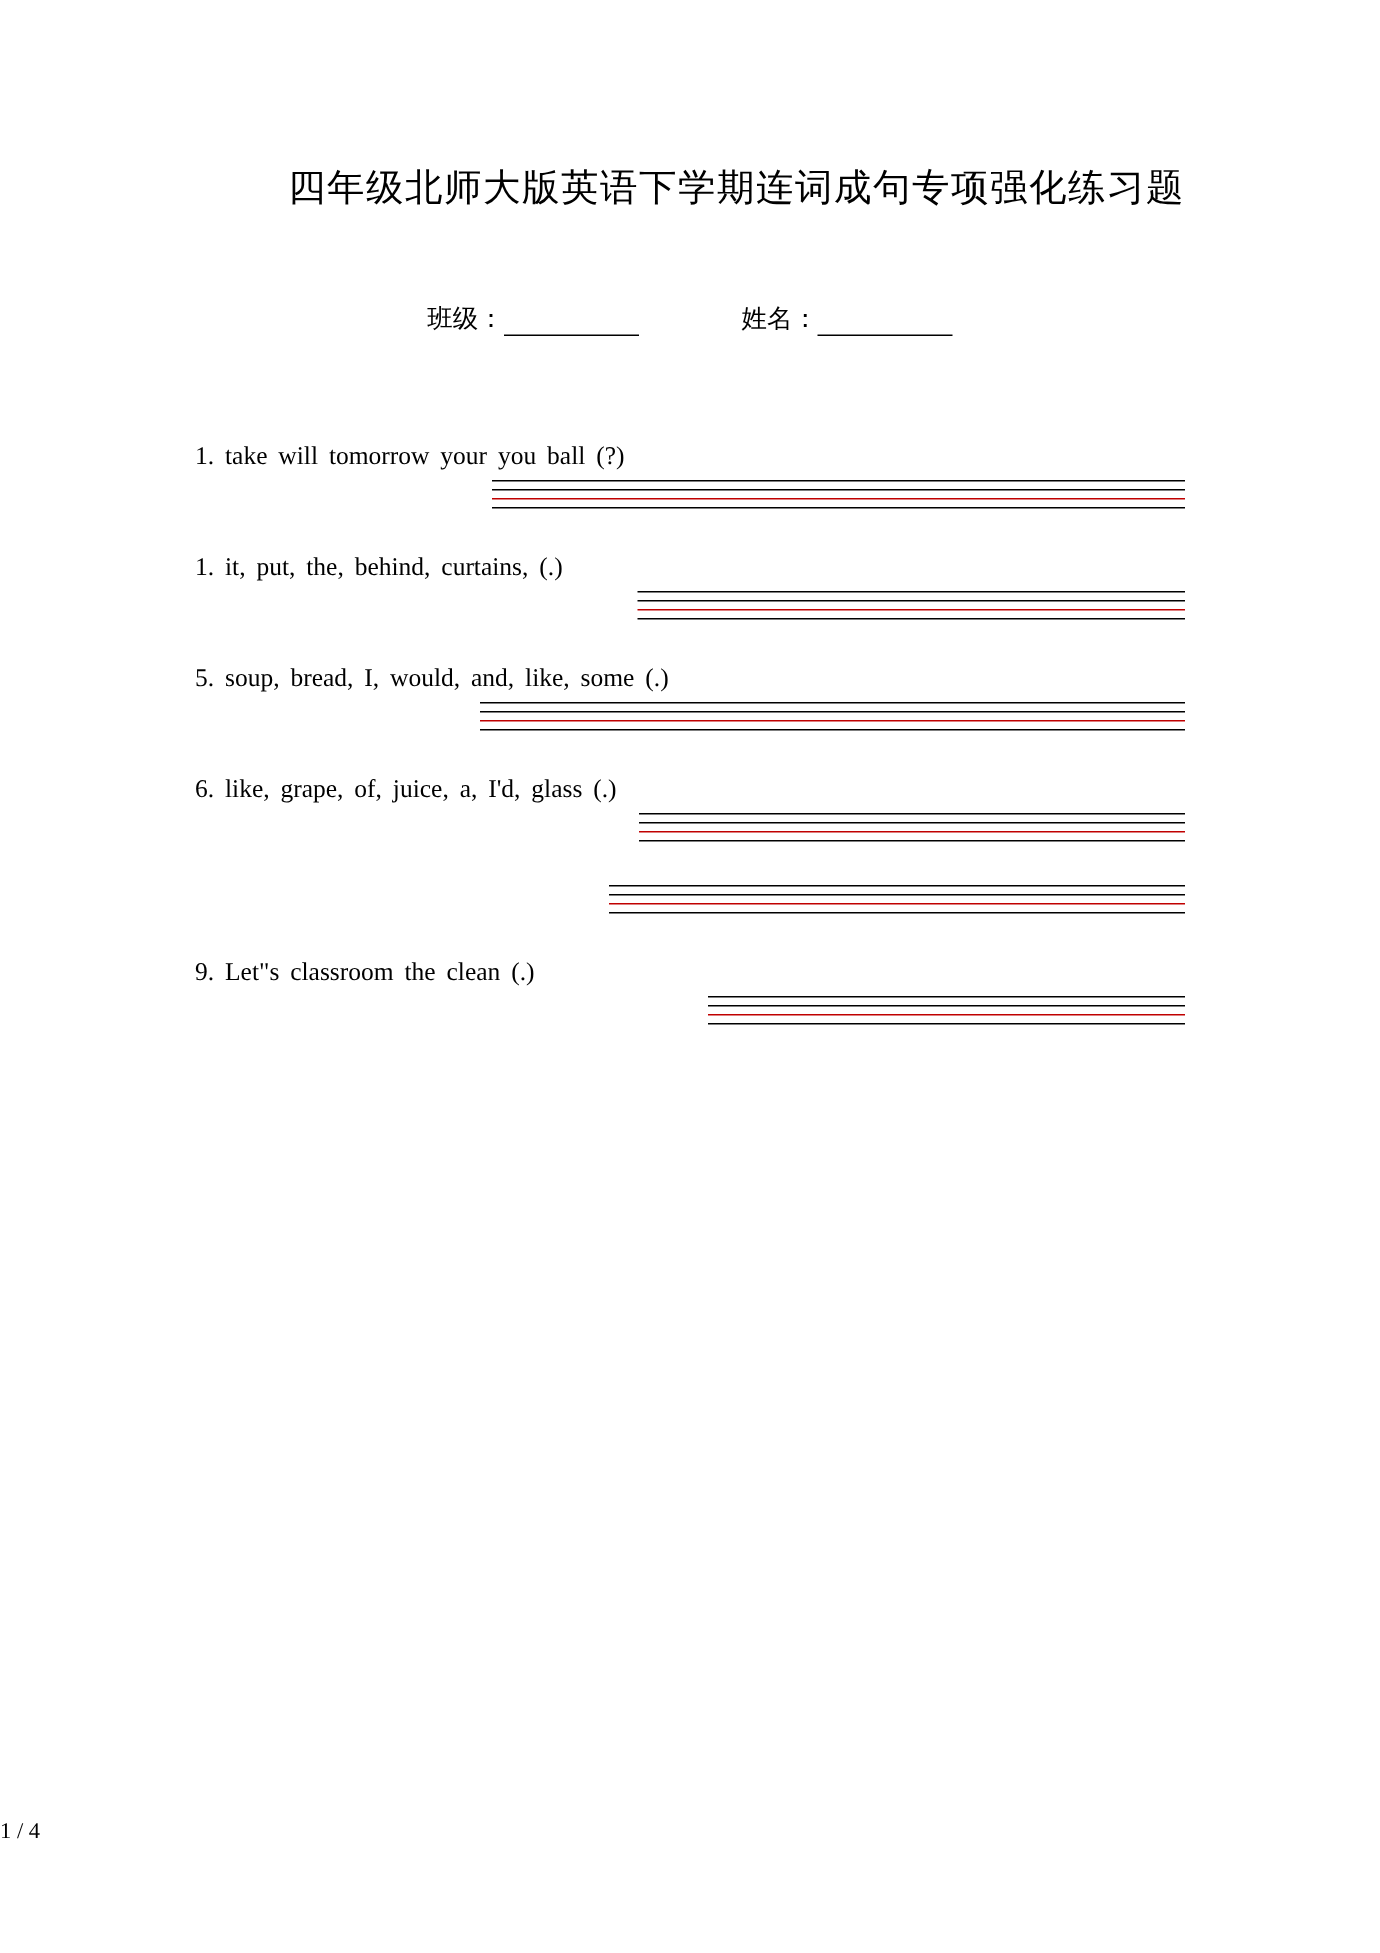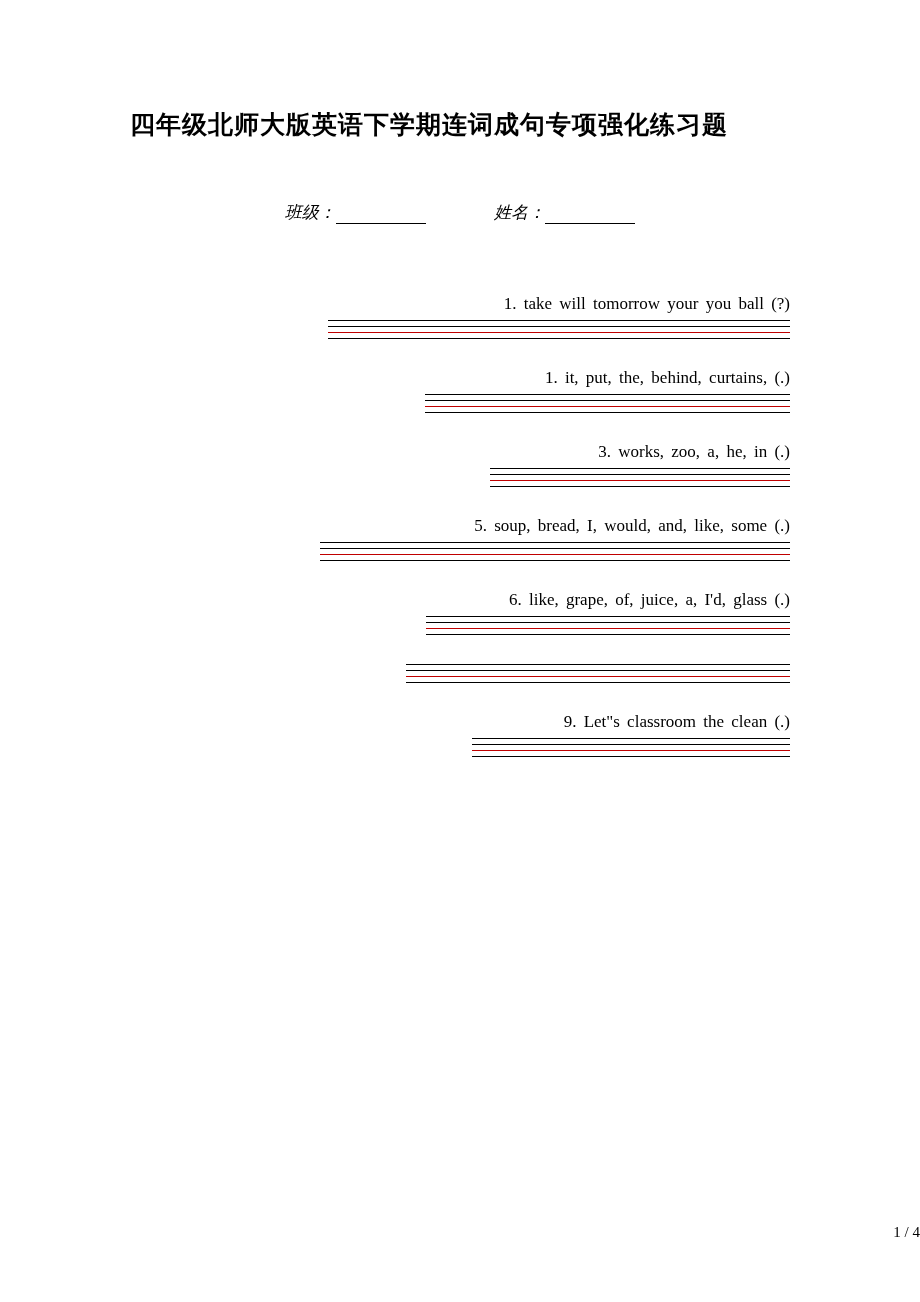--- a/index.html
+++ b/index.html
@@ -10,51 +10,49 @@
     body {
       background: #ffffff;
       font-family: "SimSun", "宋体", serif;
       width: 920px;
       height: 1302px;
       position: relative;
       padding: 108px 130px 60px 130px;
     }
     .title {
       font-size: 25px;
-      font-weight: bold;
-      text-align: left;
+      font-weight: normal;
+      text-align: right;
       margin-bottom: 60px;
       letter-spacing: 1px;
     }
     .header-row {
       text-align: center;
       font-size: 17px;
       margin-bottom: 70px;
     }
     .header-label {
       display: inline;
-      font-style: italic;
     }
     .header-blank {
       display: inline-block;
       border-bottom: 1px solid #000;
       width: 90px;
       vertical-align: bottom;
     }
     .header-gap {
       display: inline-block;
       width: 60px;
     }
     .questions {
       font-family: "Times New Roman", serif;
       font-size: 17px;
     }
     .question-block {
       margin-bottom: 24px;
-      text-align: right;
     }
     .question-text {
       margin-bottom: 6px;
       word-spacing: 3px;
     }
     .answer-lines {
       display: flex;
       flex-direction: column;
       align-items: flex-end;
     }
@@ -64,24 +62,24 @@
       border-top: 1px solid #000;
     }
     .line.black {
       border-top-color: #000;
     }
     .line.red {
       border-top-color: #c00000;
     }
     .page-footer {
       position: absolute;
-      bottom: 61px;
+      bottom: 72px;
       left: 0;
       right: 0;
-      text-align: right;
+      text-align: left;
       font-size: 15px;
       font-family: "Times New Roman", serif;
     }
   </style>
 </head>
 <body>
 
 <h1 class="title">四年级北师大版英语下学期连词成句专项强化练习题</h1>
 
 <div class="header-row">
@@ -100,29 +98,20 @@
         <div class="line black" style="width: 462px;"></div>
       </div>
     </div>
     <div class="question-block">
       <div class="question-text">1. it, put, the, behind, curtains, (.)</div>
       <div class="answer-lines">
         <div class="line black" style="width: 365px;"></div>
         <div class="line black" style="width: 365px;"></div>
         <div class="line red" style="width: 365px;"></div>
         <div class="line black" style="width: 365px;"></div>
-      </div>
-    </div>
-    <div class="question-block">
-      <div class="question-text">3. works, zoo, a, he, in (.)</div>
-      <div class="answer-lines">
-        <div class="line black" style="width: 300px;"></div>
-        <div class="line black" style="width: 300px;"></div>
-        <div class="line red" style="width: 300px;"></div>
-        <div class="line black" style="width: 300px;"></div>
       </div>
     </div>
     <div class="question-block">
       <div class="question-text">5. soup,  bread,  I,  would,  and,  like,  some (.)</div>
       <div class="answer-lines">
         <div class="line black" style="width: 470px;"></div>
         <div class="line black" style="width: 470px;"></div>
         <div class="line red" style="width: 470px;"></div>
         <div class="line black" style="width: 470px;"></div>
       </div>

